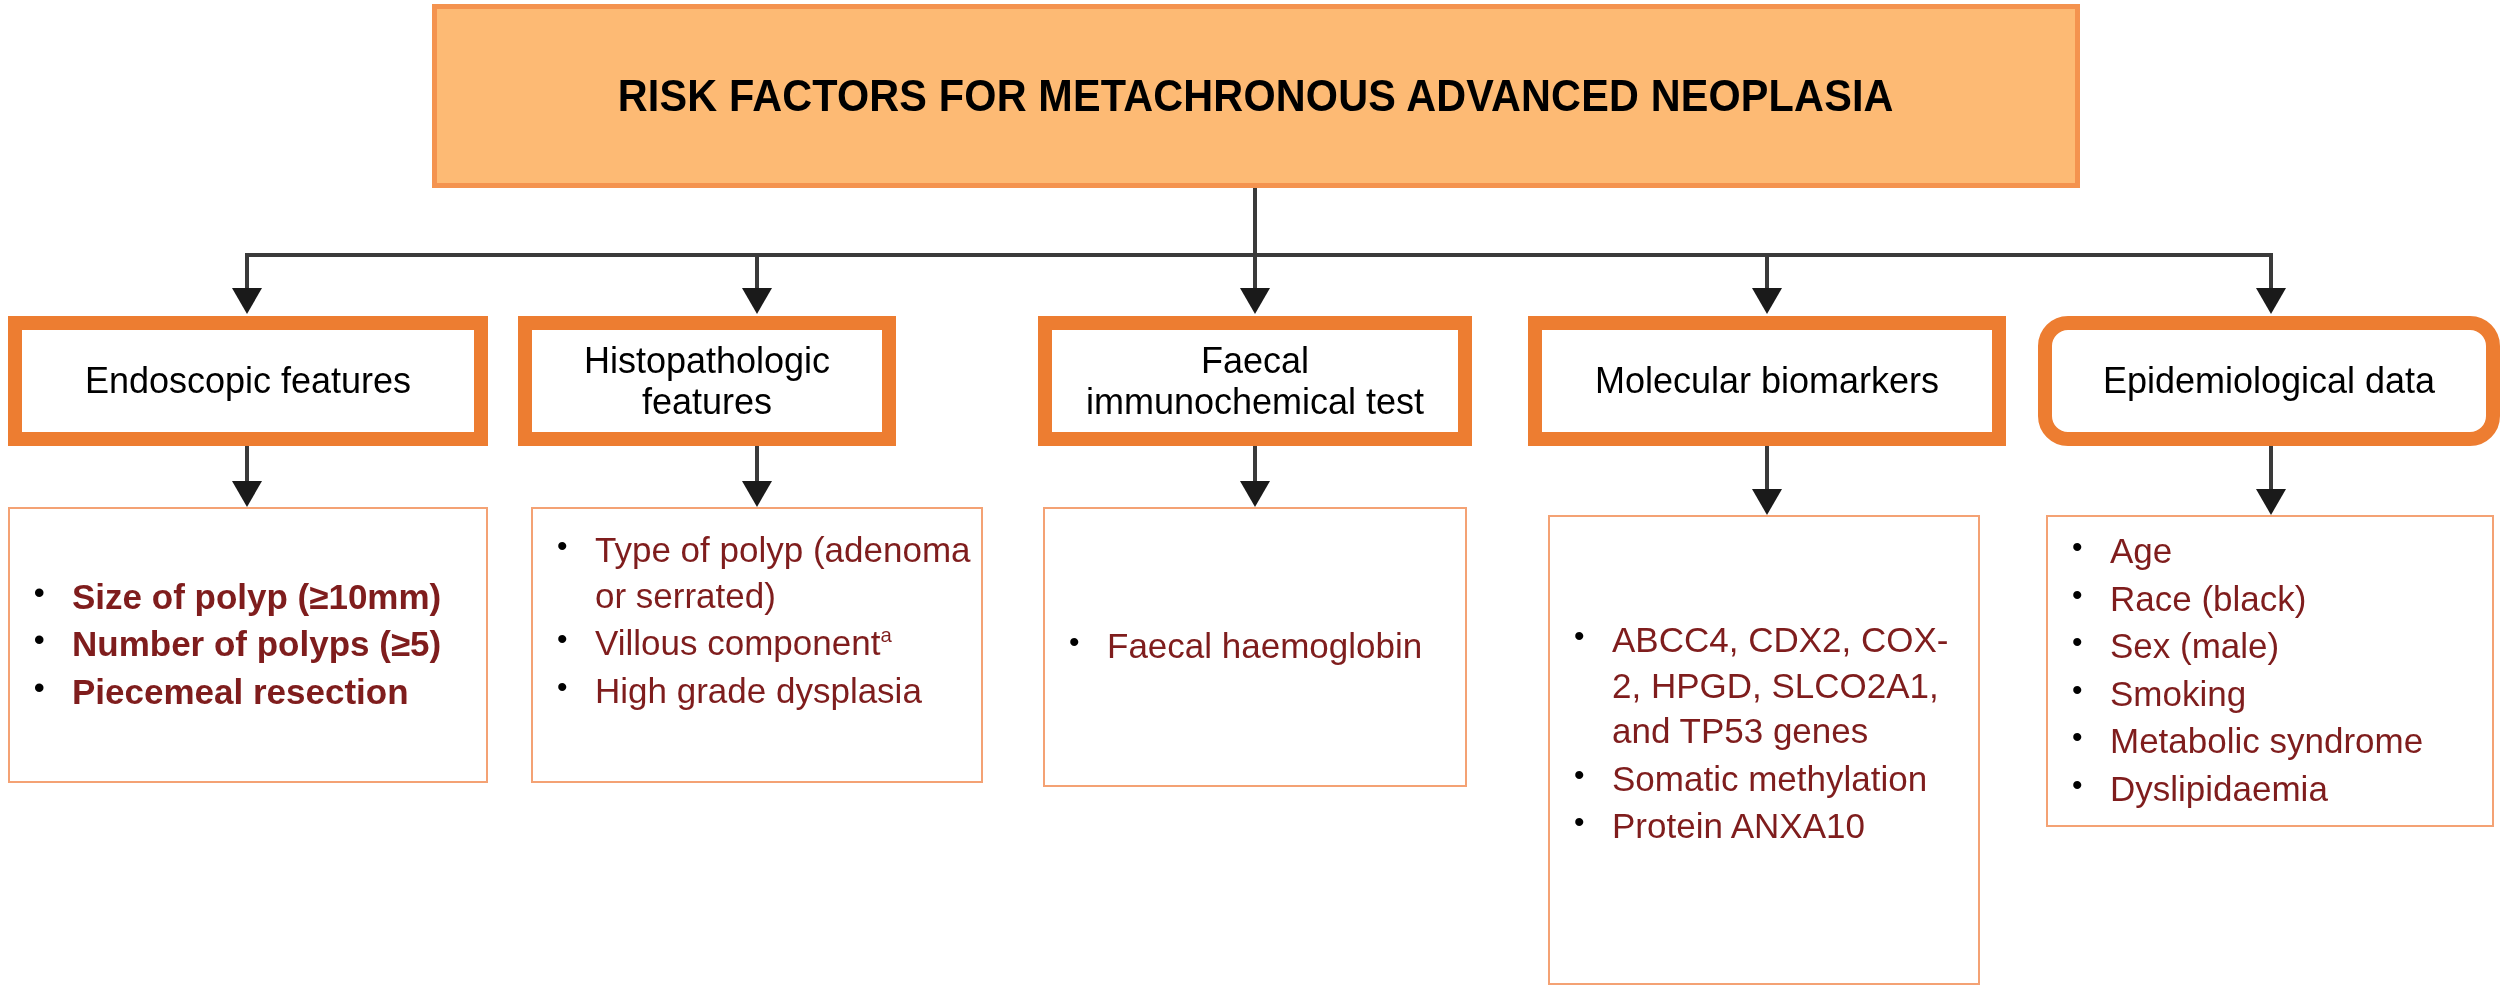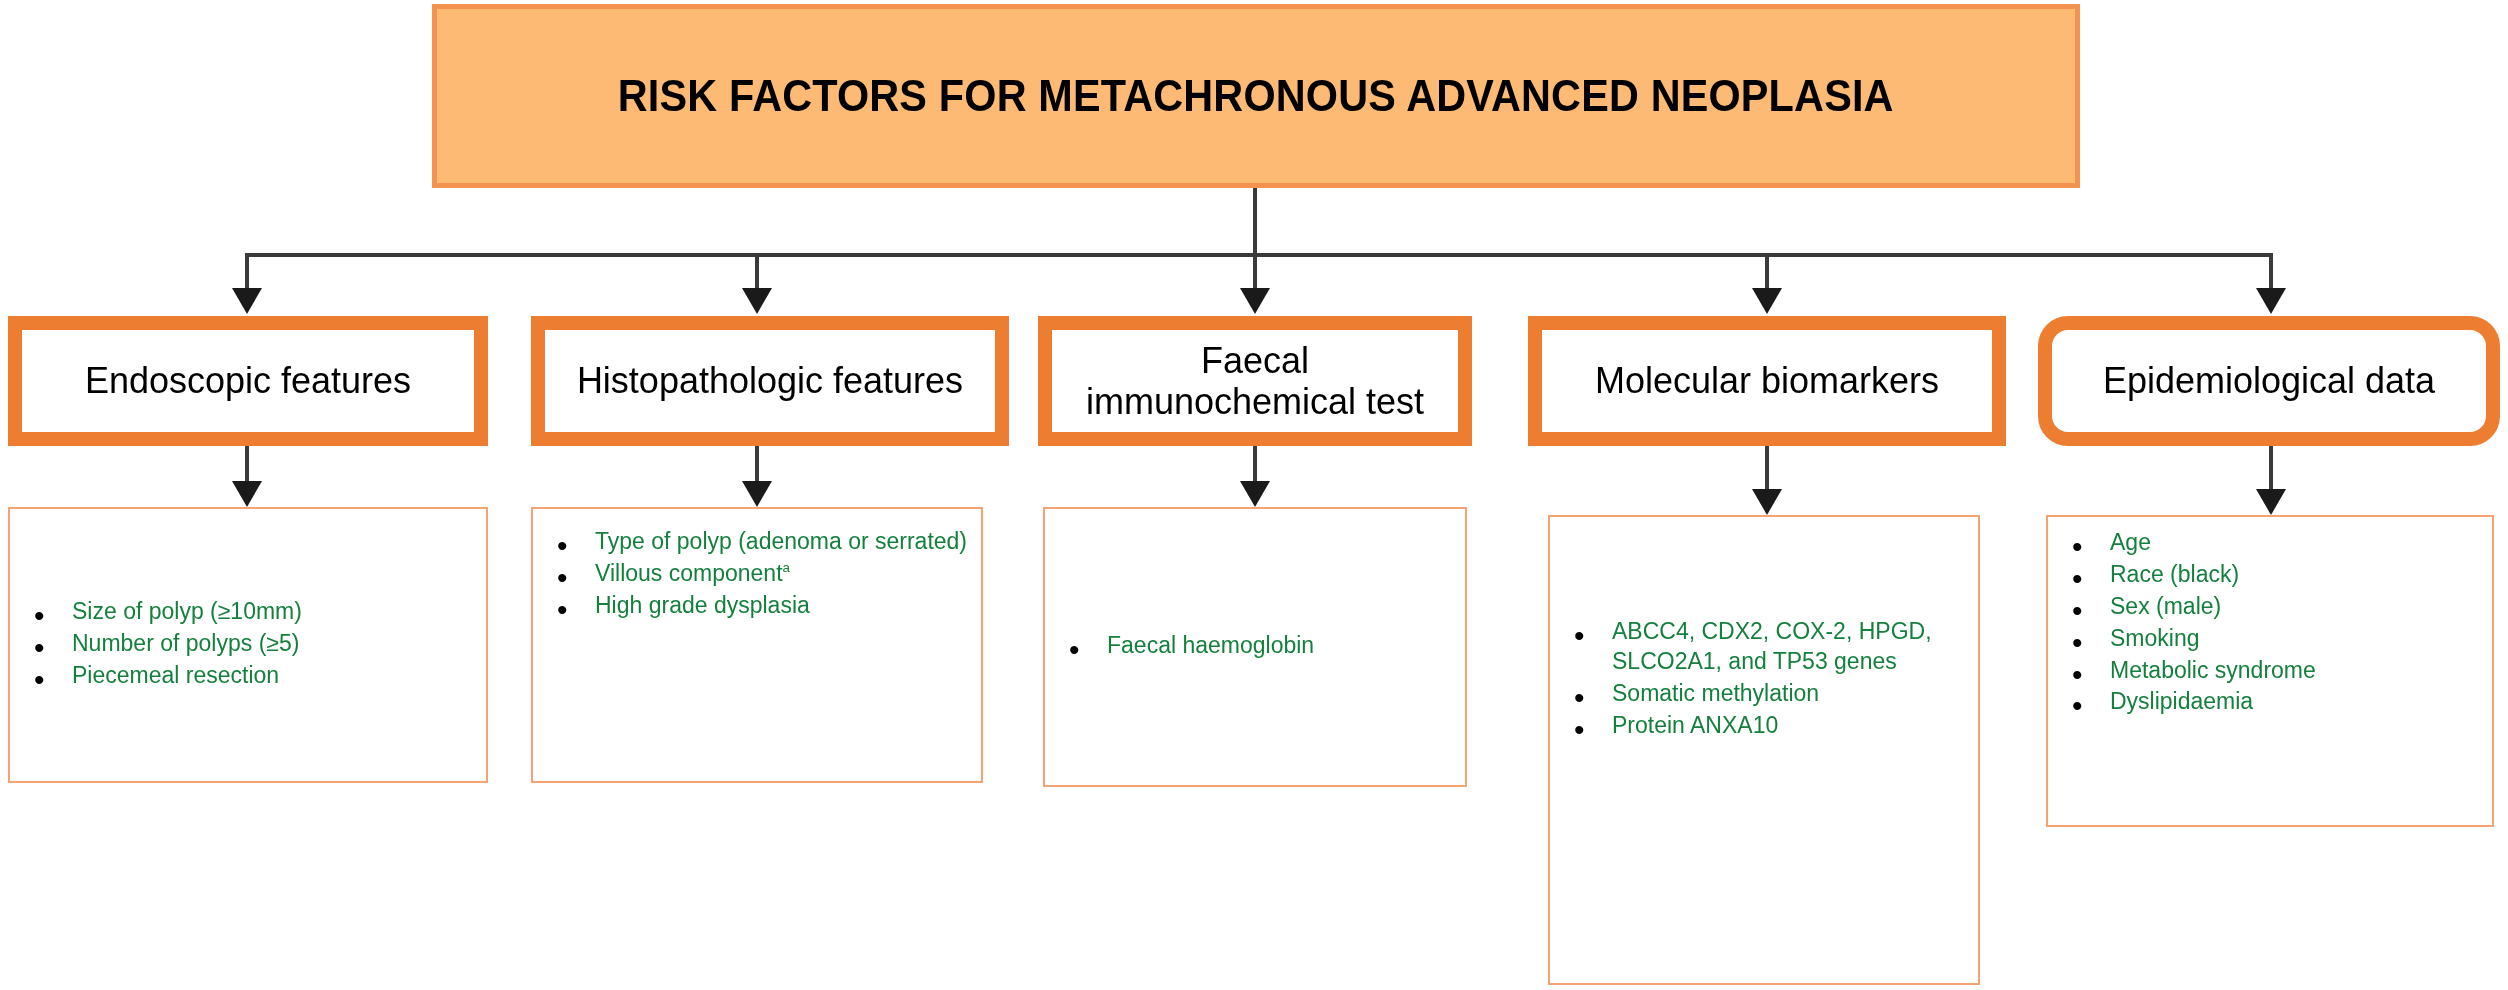--- a/index.html
+++ b/index.html
@@ -89,23 +89,23 @@
     justify-content: center;
   }
   .detail-box.align-top { justify-content: flex-start; }
   ul.bullets {
     margin: 0;
     padding: 0 10px 0 62px;
     list-style: none;
   }
   ul.bullets li {
     position: relative;
-    font-size: 23px;
+    font-size: 35px;
     line-height: 1.30;
-    color: #15803d;
+    color: #7f1d1d;
     margin: 0 0 2px 0;
     font-family: "Liberation Sans", sans-serif;
   }
   ul.bullets li::before {
     content: "\2022";
     position: absolute;
     left: -38px;
     top: -1px;
     font-size: 30px;
     color: #000000;
@@ -154,37 +154,37 @@
   <div class="conn conn-v" style="left:1765px; top:446px; height:45px;"></div>
   <div class="arrow-head" style="left:1752px; top:489px;"></div>
 
   <div class="conn conn-v" style="left:2269px; top:446px; height:45px;"></div>
   <div class="arrow-head" style="left:2256px; top:489px;"></div>
 
   <div class="cat-box" style="left:8px; width:480px;">
     <div class="cat-label">Endoscopic features</div>
   </div>
 
-  <div class="cat-box" style="left:518px; width:478px;margin-left:13px;">
+  <div class="cat-box" style="left:518px; width:378px;">
     <div class="cat-label">Histopathologic features</div>
   </div>
 
   <div class="cat-box" style="left:1038px; width:434px;">
     <div class="cat-label">Faecal immunochemical test</div>
   </div>
 
   <div class="cat-box" style="left:1528px; width:478px;">
     <div class="cat-label">Molecular biomarkers</div>
   </div>
 
   <div class="cat-box" style="left:2038px; width:462px;border-radius:30px;">
     <div class="cat-label">Epidemiological data</div>
   </div>
 
-  <div class="detail-box" style="left:8px; top:507px; width:480px; height:276px;">
+  <div class="detail-box" style="left:8px; top:507px; width:480px; height:276px;font-weight:bold;">
     <ul class="bullets">
         <li><span>Size of polyp (≥10mm)</span></li>
         <li><span>Number of polyps (≥5)</span></li>
         <li><span>Piecemeal resection</span></li>
       </ul>
   </div>
 
   <div class="detail-box align-top" style="left:531px; top:507px; width:452px; height:276px; padding-top:18px;">
     <ul class="bullets">
         <li><span>Type of polyp (adenoma or serrated)</span></li>

